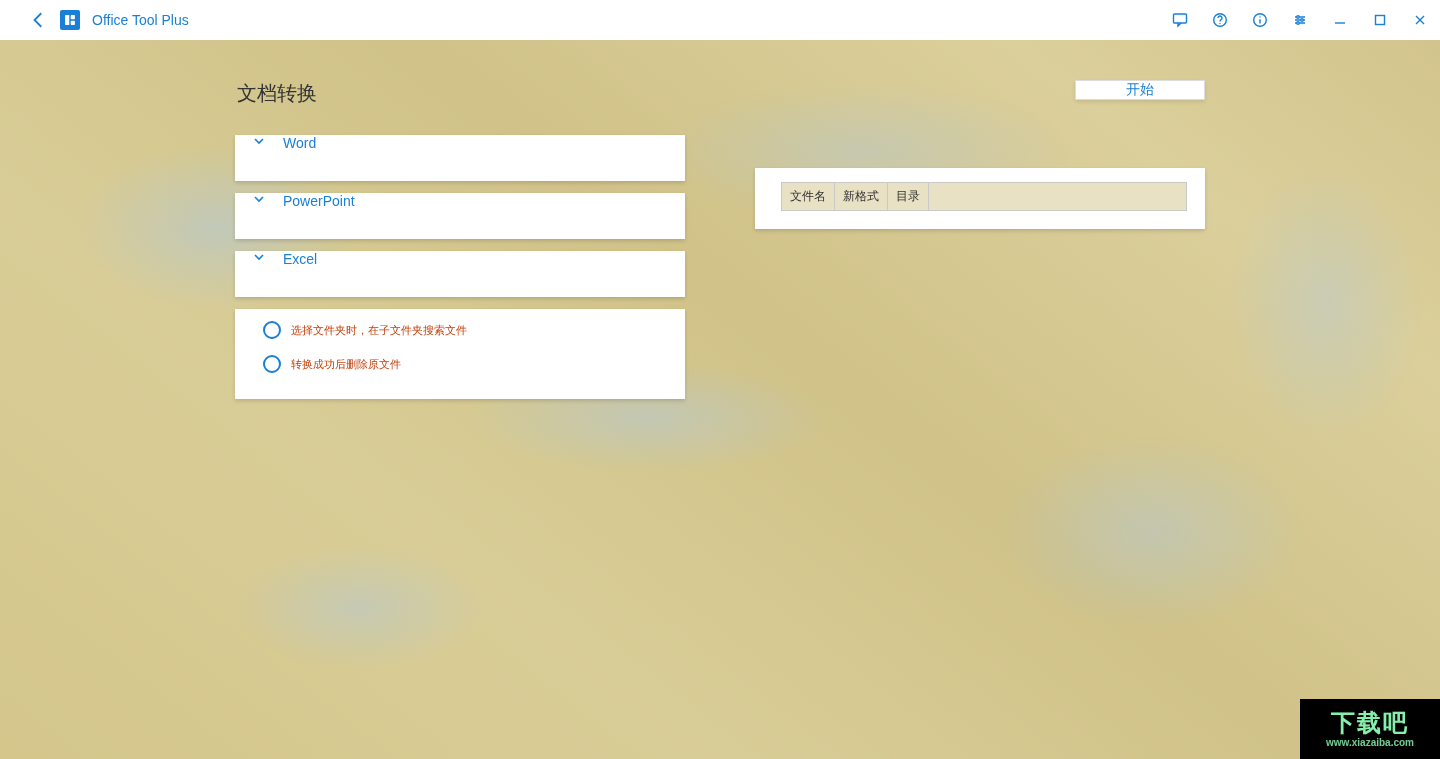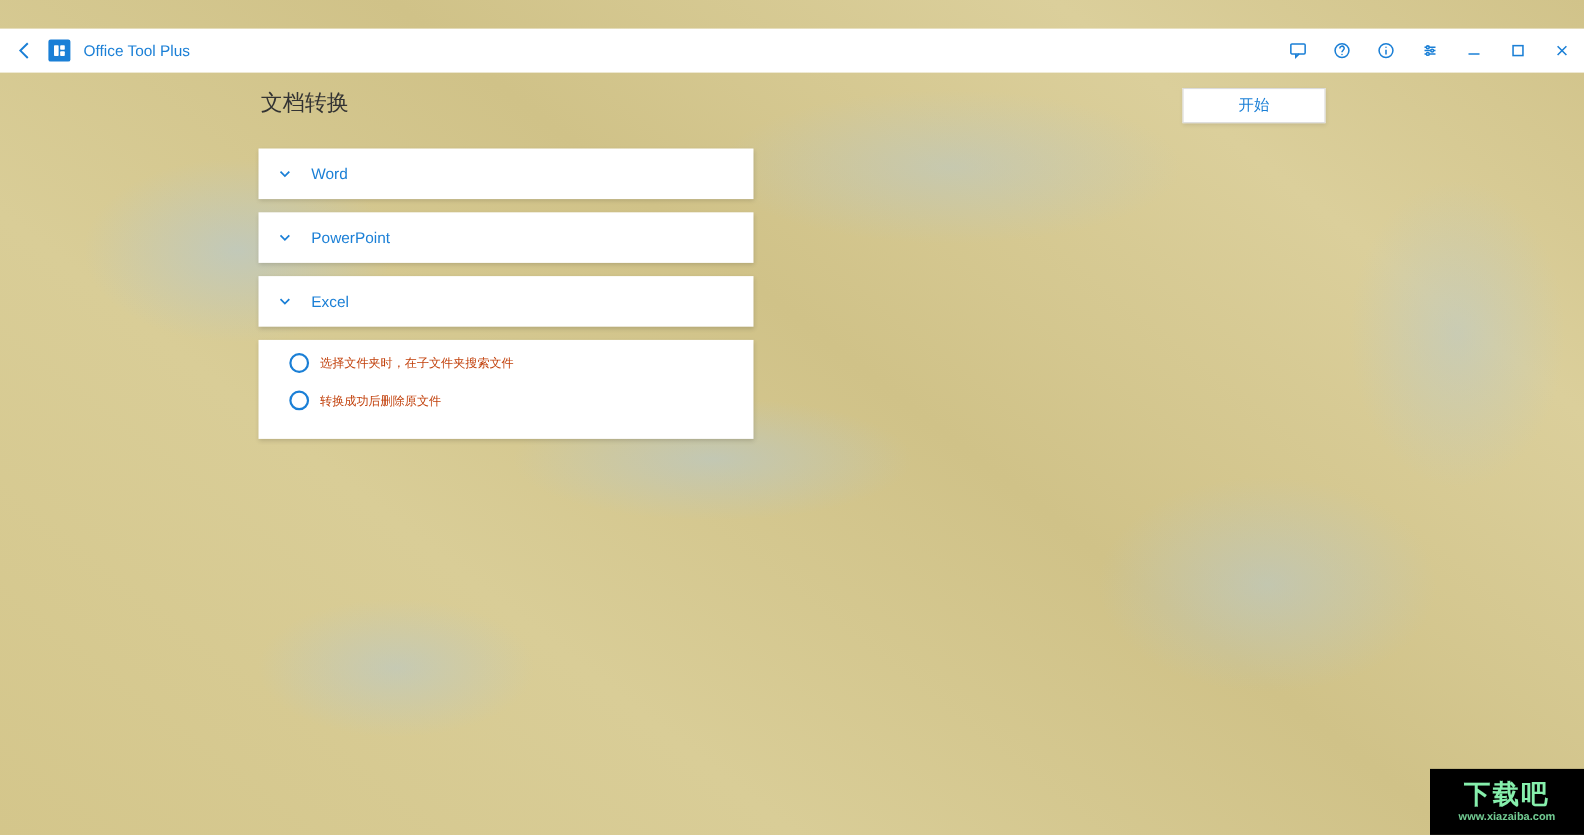--- a/index.html
+++ b/index.html
@@ -16,23 +16,22 @@
     radial-gradient(ellipse 140px 200px at 92% 40%, rgba(180,200,210,0.45), transparent 70%),
     linear-gradient(38deg, #d4c68b 0%, #d9cd97 30%, #d0c288 55%, #dbcf9b 80%, #d1c38a 100%);
 }
 
 
 .titlebar {
   position: absolute; top:0; left:0; right:0;
   height: 40px;
   background: #ffffff;
   display:flex; align-items:center;
-  padding-left: 14px;
+  padding-left: 30px;
   z-index: 100;
-  margin-top: 26px;
 }
 .titlebar-left { display:flex; align-items:center; gap:12px; }
 .tb-icon { width:18px; height:18px; display:flex; align-items:center; justify-content:center; color:#1a7fd6; }
 .app-logo {
   width:20px; height:20px; display:flex; align-items:center; justify-content:center;
   background:#1a7fd6; color:#fff; font-size:11px; font-weight:600; border-radius:2px;
 }
 .app-title { color:#1a7fd6; font-size:14px; }
 .titlebar-right { position:absolute; right:0; top:0; height:40px; display:flex; }
 .chrome-btn { width:40px; height:40px; display:flex; align-items:center; justify-content:center; color:#1a7fd6; }
@@ -48,35 +47,35 @@
 .col-right { width:450px; }
 
 .page-title { font-size:20px; color:#333; font-weight:400; margin-bottom:28px; padding-left:2px; }
 
 .card {
   background:#fff;
   box-shadow:0 2px 4px rgba(0,0,0,0.15);
   margin-bottom:12px;
 }
 .card-header {
-  height:46px; display:flex; align-items:center;
+  height:46px; display:flex; align-items:flex-start;
   padding:0 18px; gap:18px;
   color:#1a7fd6; font-size:14px;
   cursor:pointer;
   border-radius:17px;
 }
 .chev { width:12px; height:12px; display:flex; align-items:center; justify-content:center; color:#1a7fd6; }
 .card-body { padding: 4px 18px 18px 18px; }
 
 .opt-row { display:flex; align-items:center; gap:10px; padding:8px 10px 8px 10px; font-size:11px; color:#c2410c; }
 .radio-ring { width:18px; height:18px; border:2px solid #1a7fd6; border-radius:50%; flex-shrink:0; }
 
 
 .start-btn {
-  width:130px; height:32px;
+  width:130px; height:20px;
   background:#fff; border:1px solid #dcdcdc;
   color:#1a7fd6; font-size:14px;
   display:flex; align-items:center; justify-content:center;
   cursor:pointer;
   box-shadow:0 2px 4px rgba(0,0,0,0.1);
 }
 .right-header { display:flex; justify-content:flex-end; margin-bottom:34px; height:54px; align-items:flex-start; }
 
 
 .tbl-wrap { padding:14px 18px 18px 26px; }
@@ -215,20 +214,28 @@
         </div>
       </div>
     </div>
 
     <div class="col-right">
       <div class="right-header">
         <div class="start-btn">开始</div>
       </div>
 
       <div class="card">
+        <div class="tbl-wrap">
+          <div class="tbl">
+            <div class="tbl-col">文件名</div>
+            <div class="tbl-col">新格式</div>
+            <div class="tbl-col">目录</div>
+            <div class="tbl-col"></div>
+          </div>
+        </div>
       </div>
     </div>
 
   </div>
 </div>
 
 <div class="watermark">
   <div class="wm-main">下载吧</div>
   <div class="wm-sub">www.xiazaiba.com</div>
 </div>

